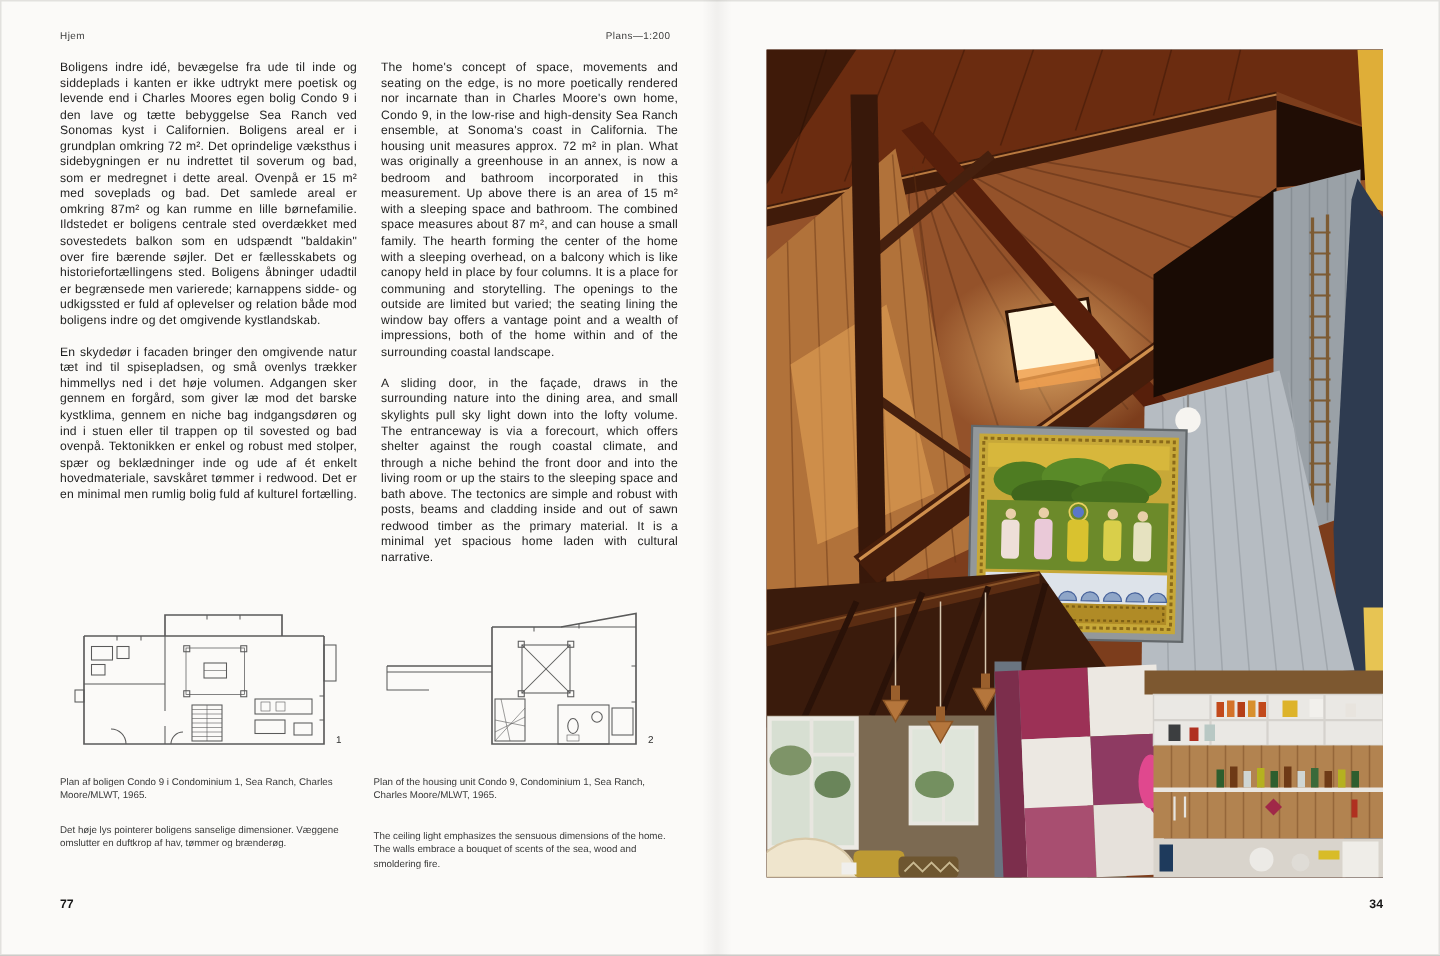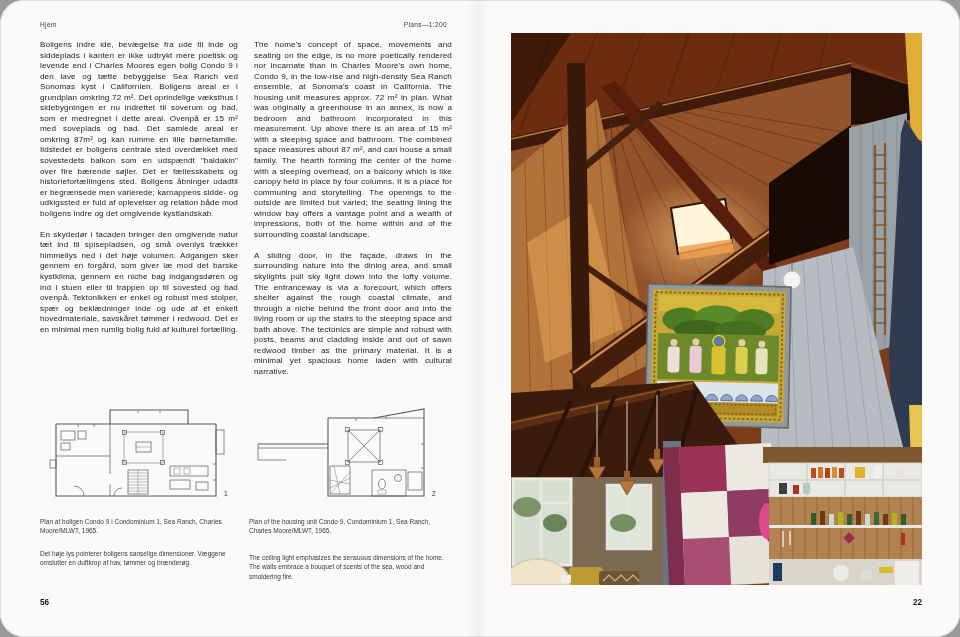--- a/index.html
+++ b/index.html
@@ -1,17 +1,17 @@
 <!DOCTYPE html>
 <html><head>
 <meta charset="utf-8">
 <style>
   html,body{margin:0;padding:0;background:#9a9a98;}
   .spread{position:relative;width:960px;height:637px;background:#fbfaf8;overflow:hidden;
-          font-family:"Liberation Sans",sans-serif;box-shadow:inset 0 0 0 1px #e2e1de;border-radius:24px;}
+          font-family:"Liberation Sans",sans-serif;box-shadow:inset 0 0 0 1px #e2e1de;}
   .gutter{position:absolute;left:468px;top:0;width:20px;height:637px;
           background:linear-gradient(90deg,rgba(0,0,0,0) 0%,rgba(0,0,0,0.045) 50%,rgba(0,0,0,0) 100%);}
   .abs{position:absolute;}
   .header-label{font-size:6.6px;color:#3c3c3c;letter-spacing:0.05em;}
   .bodytext{font-size:8.1px;line-height:10.55px;text-align:justify;color:#1d1d1d;letter-spacing:0.015em;}
   .bodytext p{margin:0 0 10.5px 0;}
   .caption{font-size:6.5px;line-height:9.4px;color:#3a3a3a;}
   .plan-number{font-size:6.6px;color:#2e2e2e;}
   .pagenum{font-size:8.2px;font-weight:bold;color:#161616;}
   .photo{background:#3a1f10;overflow:hidden;}
@@ -130,22 +130,22 @@
     </svg>
   </div>
   <div class="abs plan-number" style="left:432px;top:490px;">2</div>
 
   <div class="abs caption" style="left:40px;top:517px;width:200px;">Plan af boligen Condo 9 i Condominium 1, Sea Ranch, Charles Moore/MLWT, 1965.</div>
   <div class="abs caption" style="left:249px;top:517px;width:200px;">Plan of the housing unit Condo 9, Condominium 1, Sea Ranch, Charles Moore/MLWT, 1965.</div>
 
   <div class="abs caption" style="left:40px;top:549px;width:202px;">Det høje lys pointerer boligens sanselige dimensioner. Væggene omslutter en duftkrop af hav, tømmer og brænderøg.</div>
   <div class="abs caption" style="left:249px;top:553px;width:202px;">The ceiling light emphasizes the sensuous dimensions of the home. The walls embrace a bouquet of scents of the sea, wood and smoldering fire.</div>
 
-  <div class="abs pagenum" style="left:40px;top:598px;">56</div>
-  <div class="abs pagenum" style="left:885px;top:598px;width:37px;text-align:right;">22</div>
+  <div class="abs pagenum" style="left:40px;top:598px;">77</div>
+  <div class="abs pagenum" style="left:885px;top:598px;width:37px;text-align:right;">34</div>
 
   <div class="abs photo" style="left:511px;top:33px;width:411px;height:552px;">
     <svg width="411" height="552" viewBox="0 0 411 552">
       <defs>
         <radialGradient id="glow" cx="50%" cy="50%" r="50%">
           <stop offset="0%" stop-color="rgba(255,210,130,0.6)"></stop>
           <stop offset="100%" stop-color="rgba(255,210,130,0)"></stop>
         </radialGradient>
       </defs>
 

